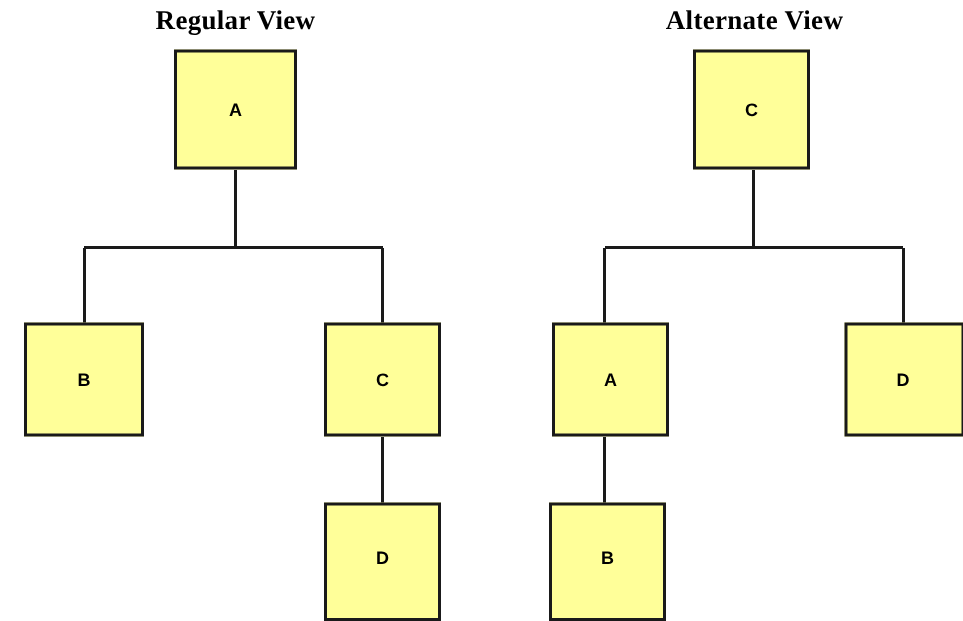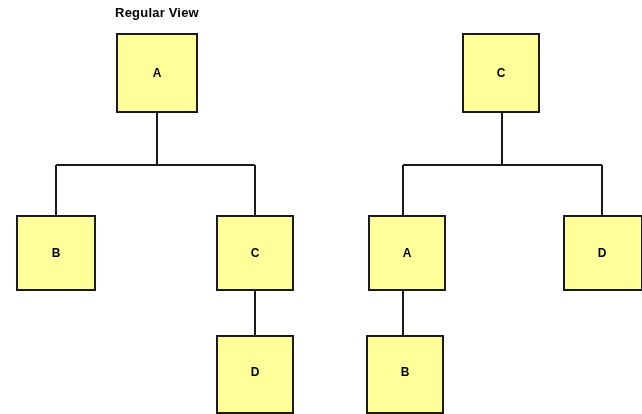--- a/index.html
+++ b/index.html
@@ -19,22 +19,22 @@
   }
   #diagram-svg {
     position: absolute;
     left: 0;
     top: 0;
     width: 642px;
     height: 414px;
   }
   .view-title {
     position: absolute;
-    font-family: Liberation Sans, sans-serif;
-    font-size: 13px;
+    font-family: Liberation Serif, serif;
+    font-size: 18px;
     font-weight: bold;
     color: #000000;
     text-align: center;
     white-space: nowrap;
     line-height: 16px;
     letter-spacing: 0.2px;
   }
   .node-box {
     position: absolute;
     box-sizing: border-box;
@@ -82,20 +82,21 @@
       <line x1="403" y1="165" x2="403" y2="215" stroke="#1a1a1a" stroke-width="2"></line>
 
       <line x1="602" y1="165" x2="602" y2="215" stroke="#1a1a1a" stroke-width="2"></line>
 
       <line x1="403" y1="291" x2="403" y2="335" stroke="#1a1a1a" stroke-width="2"></line>
     </g>
   </svg>
 
   <div class="view-title" style="left: 57px; top: 5px; width: 200px; color: rgb(0, 0, 0);">Regular View</div>
 
+  <div class="view-title" style="left: 403px; top: 5px; width: 200px; color: rgb(0, 0, 0);">Alternate View</div>
 
   <div class="node-box" style="left: 116px; top: 33px; width: 82px; height: 80px; background: rgb(255, 255, 153); border-color: rgb(26, 26, 26); border-width: 2px;">
     <span class="node-label" style="color: rgb(0, 0, 0);">A</span>
   </div>
 
   <div class="node-box" style="left: 16px; top: 215px; width: 80px; height: 76px; background: rgb(255, 255, 153); border-color: rgb(26, 26, 26); border-width: 2px;">
     <span class="node-label" style="color: rgb(0, 0, 0);">B</span>
   </div>
 
   <div class="node-box" style="left: 216px; top: 215px; width: 78px; height: 76px; background: rgb(255, 255, 153); border-color: rgb(26, 26, 26); border-width: 2px;">

